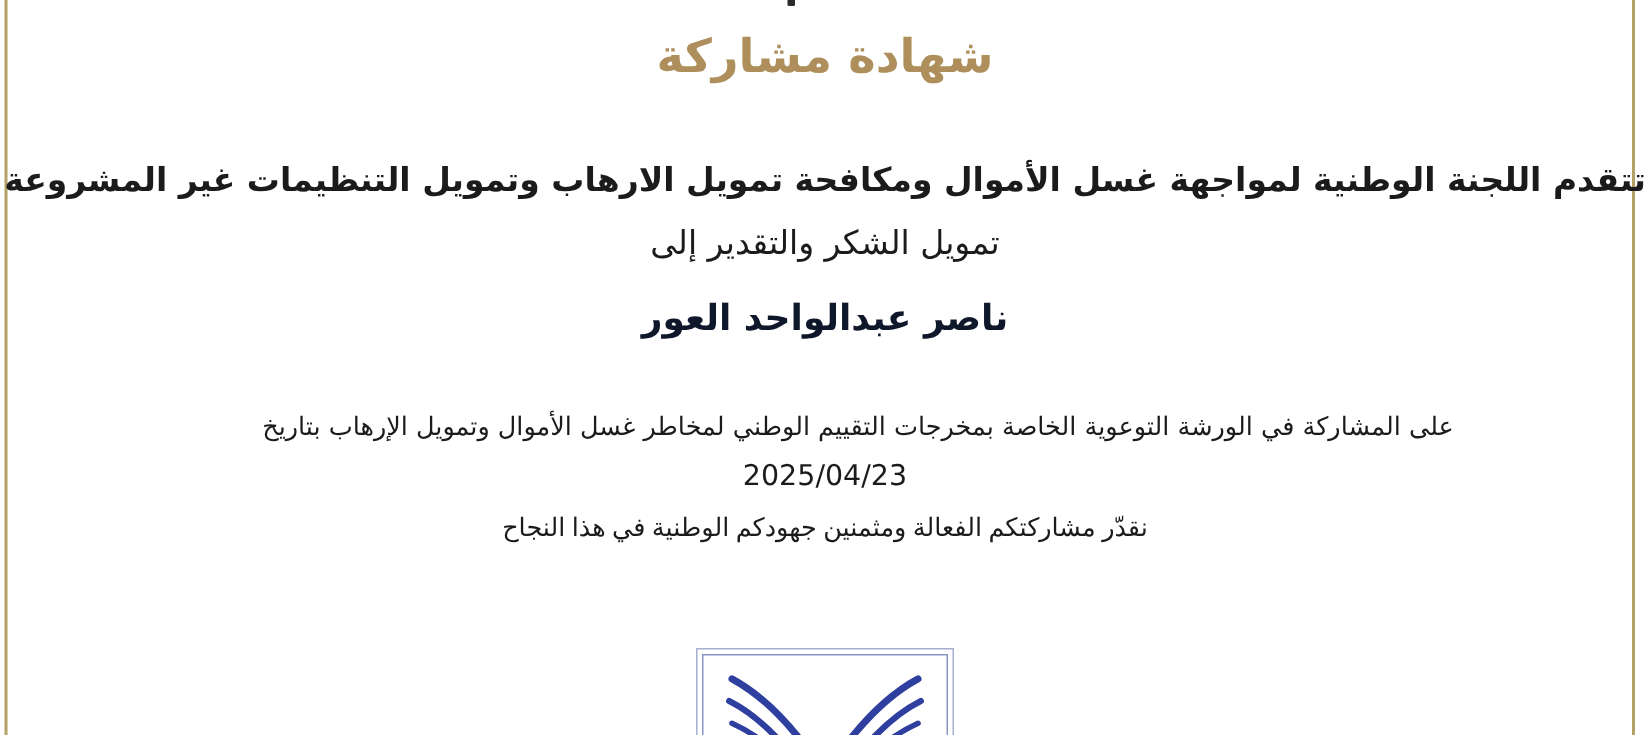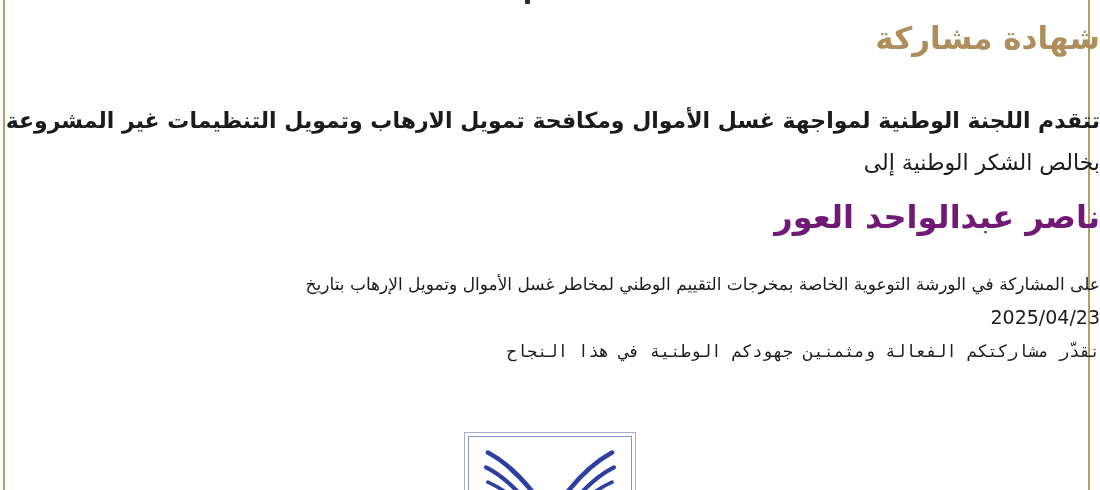--- a/index.html
+++ b/index.html
@@ -38,21 +38,21 @@
     width: 5px;
     height: 4px;
     background: #2b2b2b;
     border-radius: 0 0 1px 1px;
   }
 
   .line {
     position: absolute;
     left: 0;
     right: 0;
-    text-align: right;
+    text-align: center;
     direction: rtl;
     color: #1b1b1b;
     white-space: nowrap;
   }
   .cert-title {
     top: 20px;
     font-size: 31px;
     font-weight: bold;
     color: #ae8f5c;
   }
@@ -60,39 +60,39 @@
     top: 108px;
     font-size: 22px;
     font-weight: 600;
   }
   .salutation-line {
     top: 150px;
     font-size: 22px;
   }
   .recipient-name {
     top: 198px;
-    font-size: 32px;
+    font-size: 24px;
     font-weight: bold;
-    color: #701a75;
+    color: #0f172a;
   }
   .participation-line {
     top: 274px;
     font-size: 17px;
     font-family: "DejaVu Serif", serif;
     margin-left: 44px;
   }
   .date-line {
     top: 306px;
     font-size: 19px;
     direction: ltr;
   }
   .appreciation-line {
     top: 341px;
     font-size: 17px;
-    font-family: Liberation Mono, monospace;
+    font-family: Liberation Serif, serif;
   }
 
   
   .logo-frame {
     position: absolute;
     left: 464px;
     top: 432px;
     width: 172px;
     height: 120px;
     border: 1px solid #a6afd0;
@@ -122,21 +122,21 @@
 
   <div class="border-v border-left"></div>
   <div class="border-v border-right"></div>
 
   <div class="crop-remnant"></div>
 
   <div class="line cert-title">شهادة مشاركة</div>
 
   <div class="line issuer-line">تتقدم اللجنة الوطنية لمواجهة غسل الأموال ومكافحة تمويل الارهاب وتمويل التنظيمات غير المشروعة</div>
 
-  <div class="line salutation-line">بخالص الشكر الوطنية إلى</div>
+  <div class="line salutation-line">تمويل الشكر والتقدير إلى</div>
 
   <div class="line recipient-name">ناصر عبدالواحد العور</div>
 
   <div class="line participation-line">على المشاركة في الورشة التوعوية الخاصة بمخرجات التقييم الوطني لمخاطر غسل الأموال وتمويل الإرهاب بتاريخ</div>
 
   <div class="line date-line">2025/04/23</div>
 
   <div class="line appreciation-line">نقدّر مشاركتكم الفعالة ومثمنين جهودكم الوطنية في هذا النجاح</div>
 
   <div class="logo-frame">

